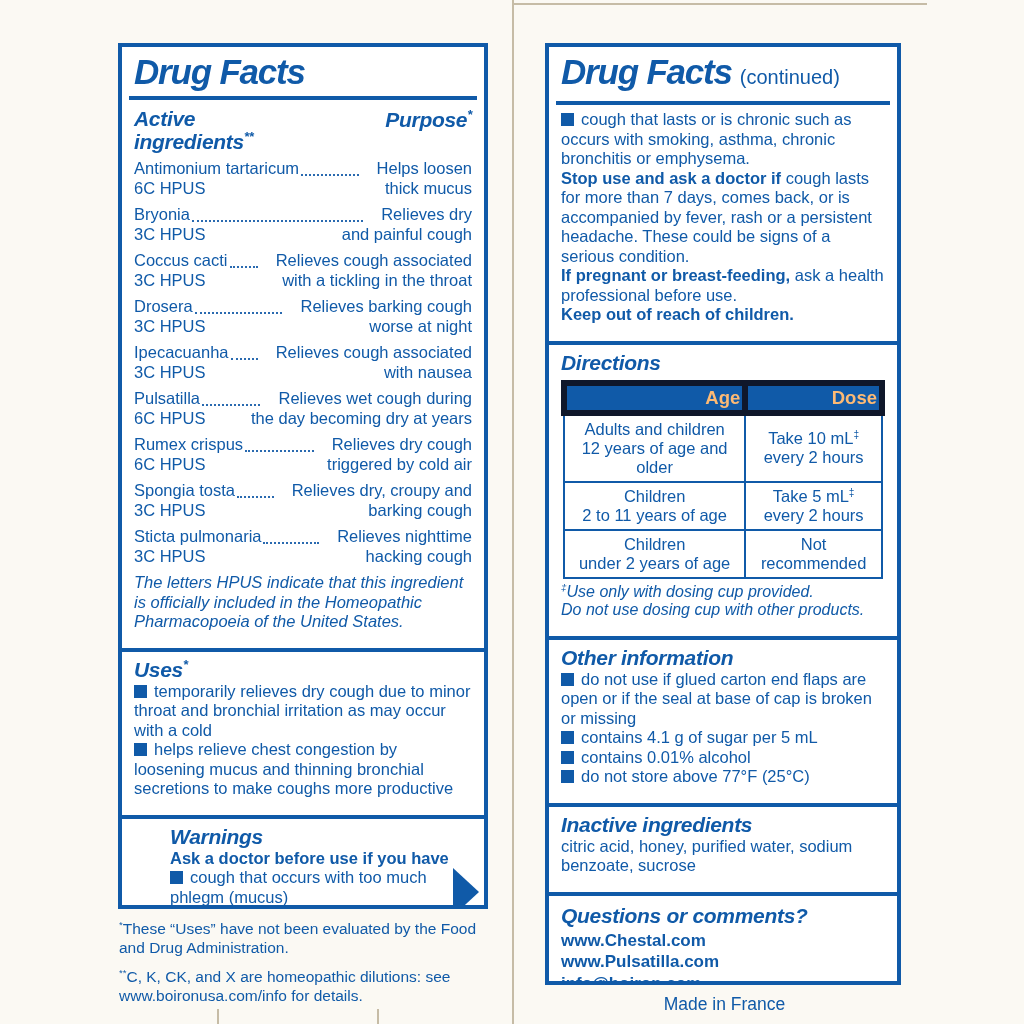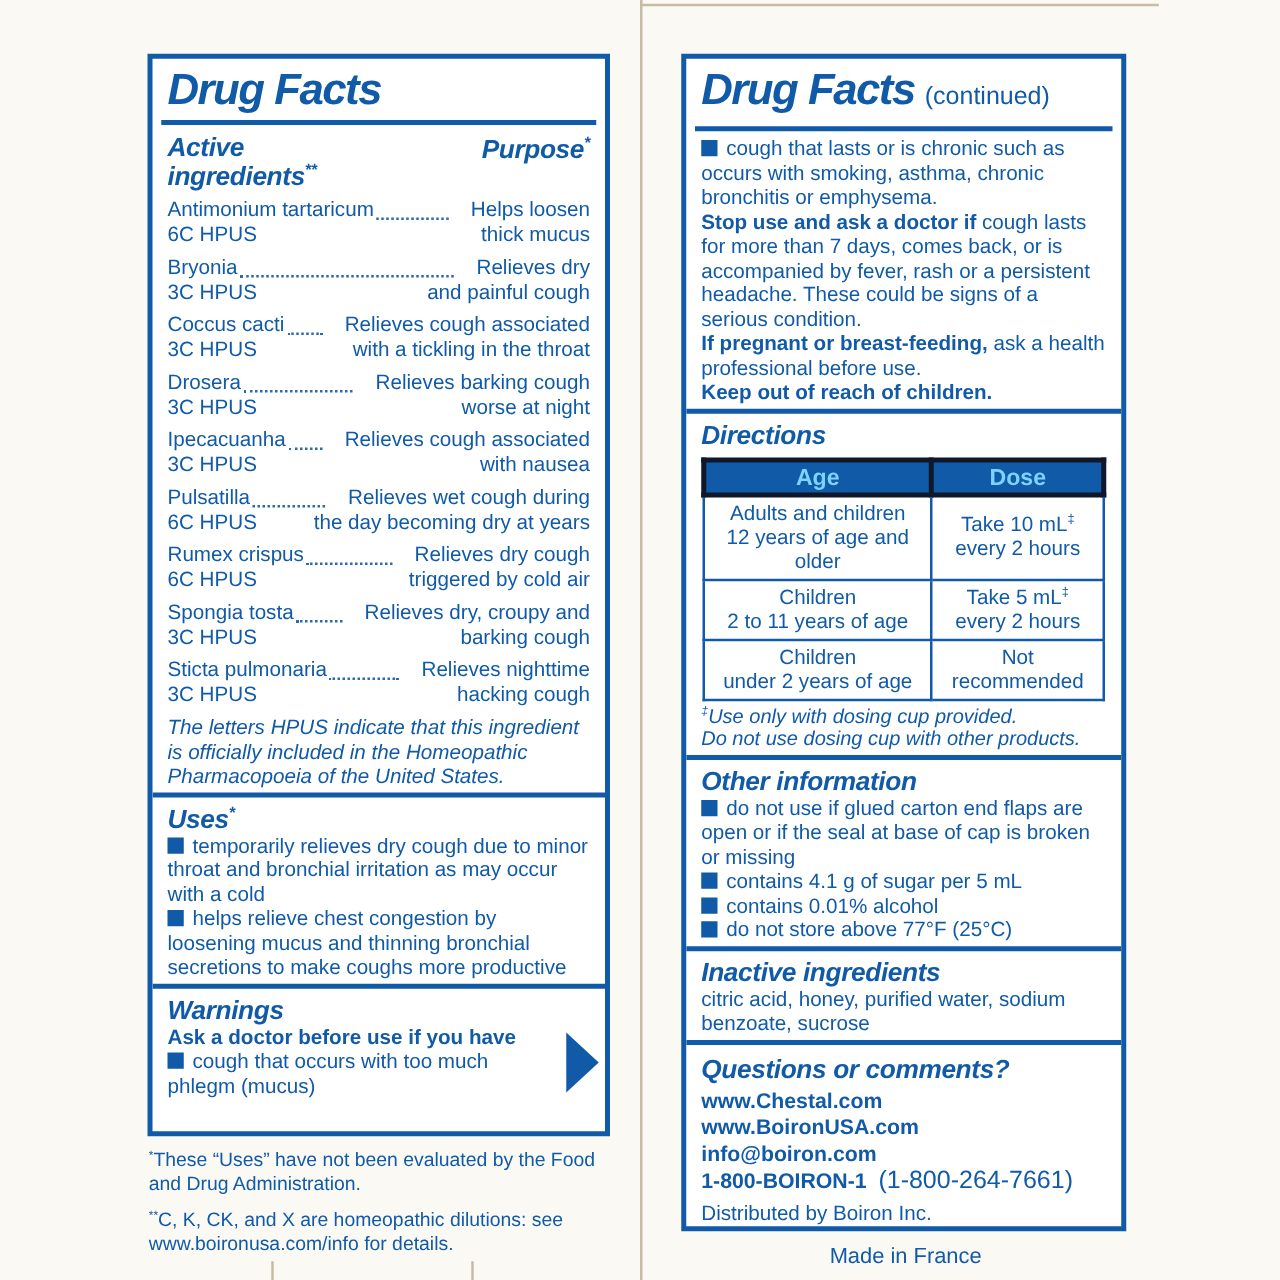--- a/index.html
+++ b/index.html
@@ -24,58 +24,58 @@
   .right-panel{left:545px;top:43px;width:356px;height:942px;}
 
   .df-title{
     font-size:35px;font-weight:700;font-style:italic;letter-spacing:-1.2px;
     padding:6px 10px 5px 12px;line-height:38px;white-space:nowrap;
   }
   .df-cont{font-size:20px;font-weight:400;font-style:normal;letter-spacing:0;margin-left:8px;}
   .title-rule{height:4px;background:#105aa8;margin:0 7px;}
   .divider{height:4px;background:#105aa8;}
 
-  .sec{padding:5px 12px 2px 12px;}
+  .sec{padding:5px 12px 16px 12px;}
   .h2{font-size:21px;font-weight:700;font-style:italic;letter-spacing:-0.3px;line-height:25px;}
   sup{font-size:62%;vertical-align:super;line-height:0;}
 
   .ai-head{display:flex;justify-content:space-between;margin:2px 0 6px 0;}
   .ai-left{line-height:23px;}
   .body, .entry{font-size:16.5px;line-height:19.5px;}
 
   .entry{margin-bottom:7px;}
   .el1{display:flex;align-items:baseline;}
   .el1 .nm{white-space:nowrap;}
   .el1 .pp{white-space:nowrap;margin-left:16px;}
   .dots{flex:1;min-width:6px;border-bottom:2.4px dotted #2a6ab0;align-self:flex-end;margin:0 2px 3px 2px;}
   .el2{display:flex;justify-content:space-between;}
 
   .note{font-size:16.5px;line-height:19.5px;font-style:italic;margin-top:3px;}
 
   .sq{display:inline-block;width:13px;height:13px;background:#105aa8;margin-right:7px;vertical-align:-1px;}
   p.b0{margin:0;}
   .bold{font-weight:700;}
 
-  .warn-sec{position:relative;}
+  .warn-sec{position:relative;margin-left:36px;}
   .tri{
     position:absolute;right:5px;bottom:7px;width:0;height:0;
     border-top:24px solid transparent;border-bottom:24px solid transparent;
     border-left:26px solid #105aa8;
   }
 
   .footnotes{position:absolute;left:119px;top:920px;width:378px;font-size:15.5px;line-height:18.5px;}
   .footnotes p{margin:0 0 11px 0;}
 
   table.dose{
     width:100%;border-collapse:collapse;margin:5px 0 4px 0;
     font-size:16.5px;line-height:19px;text-align:center;
   }
   table.dose th{
-    background:#105aa8;color:#7dd3fc;font-size:18.5px;font-weight:700;
-    padding:2px 2px 3px 2px;border:4px solid #0f172a;
+    background:#105aa8;color:#fdba74;font-size:18.5px;font-weight:700;
+    padding:2px 2px 3px 2px;border:6px solid #0f172a;text-align:right;
   }
   table.dose td{border:2px solid #105aa8;padding:4px 2px;}
   .col-age{width:57%;} .col-dose{width:43%;}
   .tfoot{font-size:16px;line-height:18.5px;font-style:italic;margin-top:2px;}
 
   .q-line{font-weight:700;font-size:17px;line-height:21.5px;}
   .q-phone{font-size:17px;line-height:21.5px;}
   .q-paren{font-weight:400;font-size:20px;}
   .q-addr{font-size:16.5px;line-height:19.5px;margin-top:6px;}
 
@@ -300,21 +300,21 @@
   <div class="sec">
     <div class="h2">Inactive ingredients</div>
     <p class="b0 body">citric acid, honey, purified water, sodium benzoate, sucrose</p>
   </div>
 
   <div class="divider"></div>
 
   <div class="sec">
     <div class="h2 mt2">Questions or comments?</div>
     <div class="q-line mt2">www.Chestal.com</div>
-    <div class="q-line">www.BoironUSA.com</div>
+    <div class="q-line">www.Pulsatilla.com</div>
     <div class="q-line">info@boiron.com</div>
     <div class="q-phone"><span class="bold">1-800-BOIRON-1</span>&nbsp; <span class="q-paren">(1-800-264-7661)</span></div>
     <div class="q-addr">
       <div>Distributed by Boiron Inc.</div>
 
     </div>
   </div>
 </div>
 
 <div class="made-in">Made in France</div>

